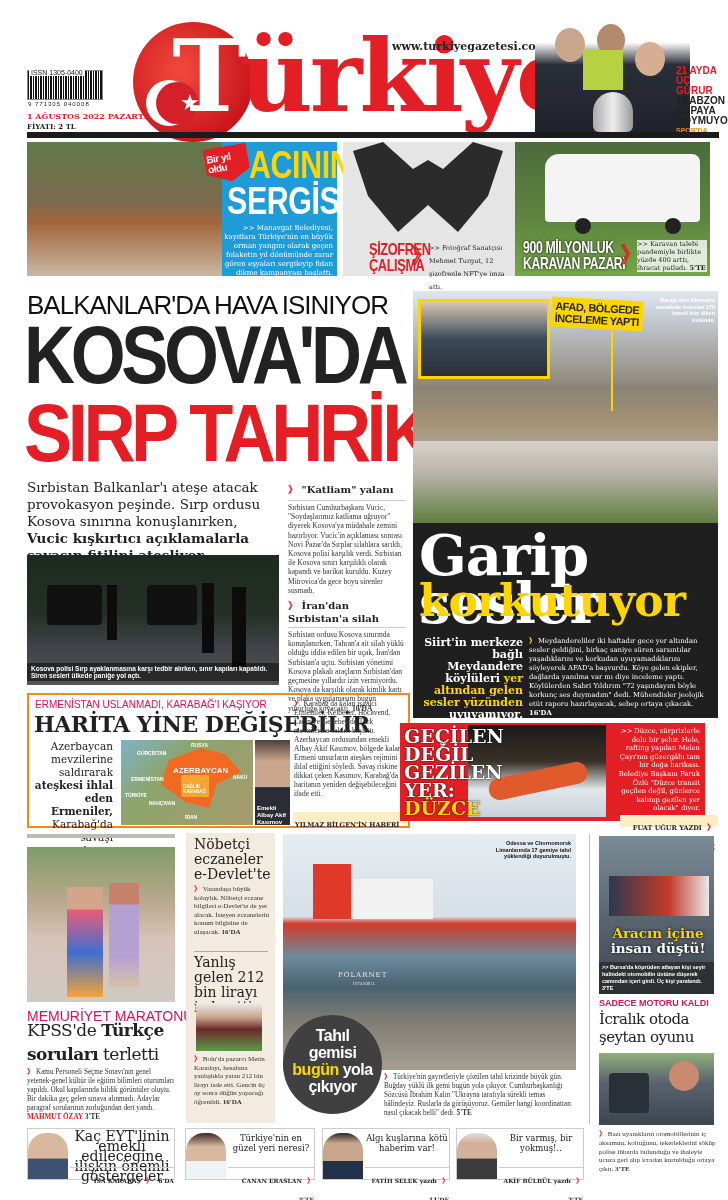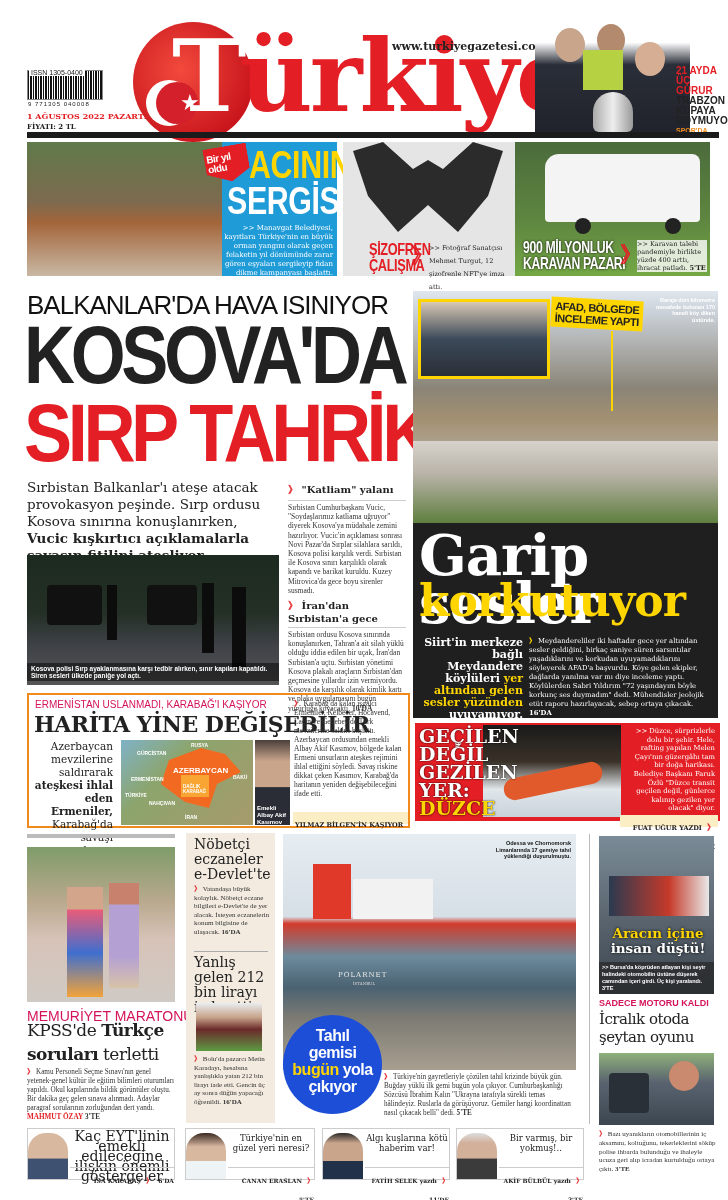--- a/index.html
+++ b/index.html
@@ -39,26 +39,26 @@
 .lede{left:27px;top:479px;width:255px;font-family:"DejaVu Serif",serif;font-size:13.5px;line-height:17px;color:#222}
 .police{left:27px;top:555px;width:252px;height:130px;background:linear-gradient(180deg,#1d2a20 0%,#243026 45%,#3f4247 70%,#555 100%)}
 .police-cap{left:27px;top:663px;width:252px;padding:2px 4px;font-size:6.5px;font-family:"Liberation Sans",sans-serif;color:#fff;font-weight:bold;background:rgba(0,0,0,.5)}
 .sidecol{left:288px;top:483px;width:118px}
 .sidehead{font-family:"DejaVu Serif",serif;font-weight:bold;font-size:10px;margin-bottom:3px}
 
 .karabag{left:27px;top:693px;width:383px;height:135px;border:2px solid #f08a1c}
 
 .afad-photo{left:413px;top:291px;width:305px;height:232px;background:linear-gradient(180deg,#dfe6ee 0%,#c9cfd6 10%,#8a8477 42%,#a39072 55%,#b5b0a4 75%,#6d8a4c 100%)}
 .garip-box{left:413px;top:523px;width:305px;height:195px;background:#1f1f1f}
-.duzce{left:415px;top:723px;width:305px;height:98px;background:#e31e24}
+.duzce{left:400px;top:723px;width:305px;height:98px;background:#e31e24}
 
 .kpss-photo{left:27px;top:847px;width:148px;height:155px;background:linear-gradient(180deg,#7f9c6a 0%,#b9a98e 35%,#d7c3b8 60%,#cfcac4 100%)}
 .nobet{left:186px;top:833px;width:89px;height:290px;background:#f3ebe0}
 .ship{left:283px;top:834px;width:293px;height:236px;background:linear-gradient(180deg,#e6edf2 0%,#d6dfe6 35%,#d33b2c 38%,#6c8b9c 52%,#4a6272 65%,#7c7b73 78%,#a89f90 100%)}
-.tahil-circle{left:283px;top:1015px;width:99px;height:99px;border-radius:50%;background:#1d4ed8}
+.tahil-circle{left:283px;top:1015px;width:99px;height:99px;border-radius:50%;background:#404040}
 .aracin{left:599px;top:836px;width:115px;height:158px;background:linear-gradient(180deg,#7a8c98 0%,#5c6670 50%,#3a4550 100%)}
 .icra-photo{left:599px;top:1053px;width:115px;height:72px;background:linear-gradient(180deg,#8fb07a 0%,#5a6470 40%,#3c4650 100%)}
 .col-box{top:1128px;height:52px;border:1px solid #ccc;background:#fff}
 .avatar{position:absolute;left:0;bottom:0;width:40px;height:46px;border-radius:18px 18px 0 0;background:linear-gradient(180deg,#d9b8a0 0%,#d9b8a0 55%,#3e5170 56%,#3e5170 100%)}
 .rule{background:#bbb}
 </style>
 </head>
 <body>
 
 <div class="abs masthead">
@@ -134,21 +134,21 @@
   <div class="abs" style="left:120px;top:30px;width:50px;height:40px;background:#111;border-radius:4px"></div>
   <div class="abs" style="left:80px;top:30px;width:10px;height:55px;background:#0c0c0c"></div>
   <div class="abs" style="left:175px;top:28px;width:12px;height:70px;background:#0c0c0c"></div>
   <div class="abs" style="left:205px;top:32px;width:14px;height:80px;background:#0c0c0c"></div>
 </div>
 <div class="abs police-cap">Kosova polisi Sırp ayaklanmasına karşı tedbir alırken, sınır kapıları kapatıldı. Siren sesleri ülkede paniğe yol açtı.</div>
 
 <div class="abs sidecol">
   <div class="sidehead"><span class="q">》</span> <span>"Katliam" yalanı</span></div>
   <div class="body-sm" style="border-top:1px solid #ccc;padding-top:2px;font-size:7.5px;line-height:9.2px">Sırbistan Cumhurbaşkanı Vucic, "Soydaşlarımız katliama uğruyor" diyerek Kosova'ya müdahale zemini hazırlıyor. Vucic'in açıklaması sonrası Novi Pazar'da Sırplar silahlara sarıldı, Kosova polisi karşılık verdi. Sırbistan ile Kosova sınırı karşılıklı olarak kapandı ve barikat kuruldu. Kuzey Mitrovica'da gece boyu sirenler susmadı.</div>
-  <div class="sidehead" style="margin-top:4px"><span class="q">》</span> <span>İran'dan Sırbistan'a gece</span></div>
+  <div class="sidehead" style="margin-top:4px"><span class="q">》</span> <span>İran'dan Sırbistan'a silah</span></div>
   <div class="body-sm" style="border-top:1px solid #ccc;padding-top:2px;font-size:7.5px;line-height:9.2px"><span>Sırbistan ordusu Kosova sınırında konuşlanırken, Tahran'a ait silah yüklü olduğu iddia edilen bir uçak, İran'dan Sırbistan'a uçtu. Sırbistan yönetimi Kosova plakalı araçların Sırbistan'dan geçmesine yıllardır izin vermiyordu. Kosova da karşılık olarak kimlik kartı ve plaka uygulamasını bugün yürürlüğe koyacaktı.</span> <b>10'DA</b></div>
 </div>
 
 <div class="abs karabag">
   <div class="abs sans" style="left:6px;top:4px;font-size:10px;font-weight:normal;color:#d4145a">ERMENİSTAN USLANMADI, KARABAĞ'I KAŞIYOR</div>
   <div class="abs serif" style="left:5px;top:16px;font-size:22px;font-weight:bold;letter-spacing:-0.5px">HARİTA YİNE DEĞİŞEBİLİR</div>
   <div class="abs serif" style="left:4px;top:45px;width:80px;font-size:10.5px;line-height:13px;text-align:right"><span>Azerbaycan mevzilerine saldırarak </span><b>ateşkesi ihlal eden Ermeniler,</b><span> Karabağ'da savaşı zorluyor.</span></div>
   <div class="abs" style="left:92px;top:45px;width:132px;height:85px;background:linear-gradient(135deg,#7fb2c7 0%,#8ca56d 35%,#a79a6c 100%)">
     <div class="abs" style="left:40px;top:8px;width:80px;height:60px;background:#f26a21;clip-path:polygon(10% 20%,50% 0,80% 10%,100% 40%,70% 60%,60% 100%,30% 90%,0 60%)"></div>
     <div class="abs" style="left:60px;top:35px;width:28px;height:22px;background:#f9a534"></div>
@@ -159,21 +159,21 @@
     <div class="abs sans" style="left:112px;top:34px;font-size:5px;color:#fff;font-weight:bold">BAKÜ</div>
     <div class="abs sans" style="left:4px;top:52px;font-size:5px;color:#fff;font-weight:bold">TÜRKİYE</div>
     <div class="abs sans" style="left:62px;top:44px;width:30px;font-size:4.5px;color:#fff;font-weight:bold">DAĞLIK KARABAĞ</div>
     <div class="abs sans" style="left:28px;top:60px;font-size:5px;color:#fff;font-weight:bold">NAHÇIVAN</div>
     <div class="abs sans" style="left:64px;top:74px;font-size:5px;color:#fff;font-weight:bold">İRAN</div>
   </div>
   <div class="abs" style="left:226px;top:45px;width:35px;height:85px;background:linear-gradient(180deg,#4a3f3a 0%,#c9a58c 25%,#c9a58c 55%,#2a2d35 56%)"></div>
   <div class="abs sans" style="left:228px;top:110px;width:34px;font-size:6px;line-height:7px;font-weight:bold;color:#fff">Emekli Albay Akif Kasımov</div>
   <div class="abs body-sm" style="left:265px;top:4px;width:112px;font-size:7.5px;line-height:9px"><span class="q">》</span> <span>Karabağ'da kalan işgalci Ermeniler, Kelbecer, Hocavend, Laçin ve Gedebey'de Türk mevzilerine saldırı başlattı. Azerbaycan ordusundan emekli Albay Akif Kasımov, bölgede kalan Ermeni unsurların ateşkes rejimini ihlal ettiğini söyledi. Savaş riskine dikkat çeken Kasımov, Karabağ'da haritanın yeniden değişebileceğini ifade etti.</span></div>
   <div class="abs" style="left:264px;top:117px;width:115px;height:12px;background:#fbeec5">
-    <span class="serif" style="font-size:6.5px;font-weight:bold;padding-left:2px">YILMAZ BİLGEN'İN KAŞIYOR</span>
+    <span class="serif" style="font-size:6.5px;font-weight:bold;padding-left:2px">YILMAZ BİLGEN'İN HABERİ</span>
     <span class="q" style="font-size:8px"> 》</span>
     <b class="serif" style="font-size:6.5px">11'DE</b>
   </div>
 </div>
 
 <div class="abs afad-photo">
   <div class="abs" style="left:5px;top:8px;width:132px;height:80px;border:3px solid #ffd500;background:linear-gradient(180deg,#d9c8b4 0%,#3b4a5a 50%,#2a2f36 100%)"></div>
   <div class="abs cond" style="left:138px;top:8px;width:92px;padding:3px;background:#ffd500;font-size:11px;line-height:12px;text-align:center;transform:rotate(3deg)">
       <div>AFAD, BÖLGEDE</div>
       <div>İNCELEME YAPTI</div>

